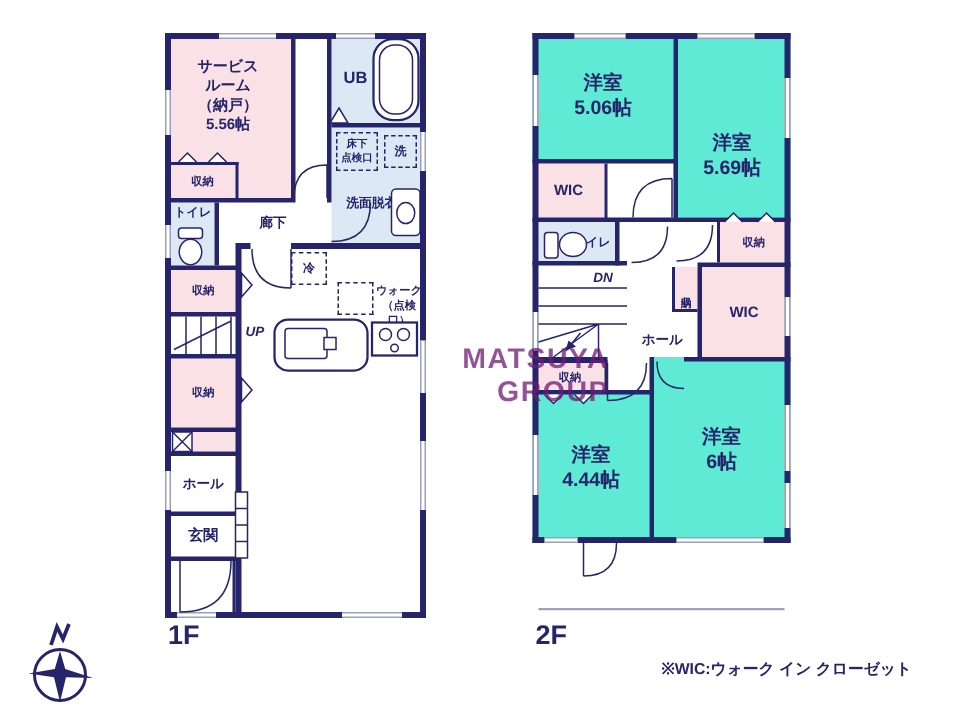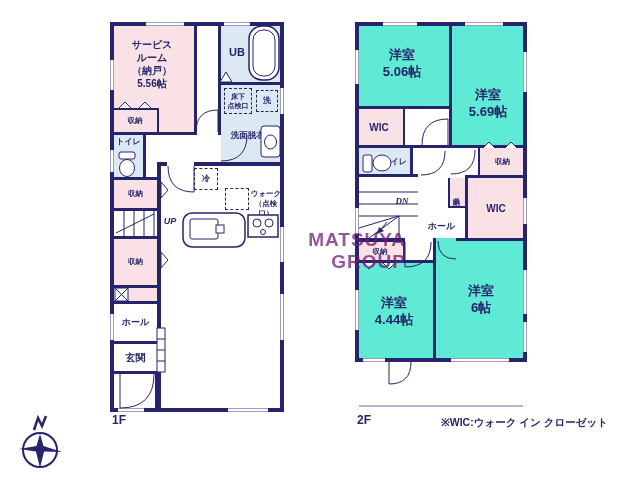--- a/index.html
+++ b/index.html
@@ -14,41 +14,42 @@
   .blue{background:#dce8f4;}
   .white{background:#fff;}
   .wall{position:absolute;background:#26246b;display:block;}
   .winh{position:absolute;height:4px;background:#fff;border-top:1px solid #9aa0c0;
         border-bottom:1px solid #9aa0c0;box-sizing:border-box;display:block;}
   .winv{position:absolute;width:4px;background:#fff;border-left:1px solid #9aa0c0;
         border-right:1px solid #9aa0c0;box-sizing:border-box;display:block;}
   .dashed{border:1px dashed #26246b;font-size:7px;}
   .ovl{position:absolute;left:0;top:0;pointer-events:none;}
   .vtext{writing-mode:vertical-rl;letter-spacing:1px;}
-  .floor-tag{position:absolute;font-weight:bold;font-size:12px;color:#26246b;}
-  .note{position:absolute;font-weight:bold;font-size:10.5px;color:#26246b;text-align:right;}
+  .floor-tag{position:absolute;font-weight:bold;font-size:18px;color:#26246b;}
+  .note{position:absolute;font-weight:bold;font-size:10.5px;color:#26246b;text-align:right;margin-top:23px;}
   .watermark{position:absolute;font-weight:bold;font-size:19px;letter-spacing:1px;
        color:#701a75;opacity:.75;z-index:30;text-align:right;}
 </style>
 </head>
 <body>
 
 <div id="app">
 
   <div class="plan" style="left:110px;top:22px;width:187px;height:390px;">
 
     <div class="room pink" style="left:0;top:0;width:84px;height:110px;padding-bottom:26px;font-size:10px;">サービス
 ルーム
 （納戸）
 5.56帖</div>
     <div class="room pink" style="left:3px;top:86px;width:46px;height:24px;border-top:2px solid #26246b;border-right:2px solid #26246b;font-size:7.5px;">収納</div>
     <div class="room white" style="left:87px;top:0;width:21px;height:113px;"></div>
     <div class="room blue" style="left:111px;top:0;width:63px;height:60px;justify-content:flex-start;padding-left:8px;font-size:11px;">UB</div>
     <div class="room blue" style="left:111px;top:63px;width:63px;height:77px;"></div>
     <div class="room blue" style="left:4px;top:113px;width:29px;height:42px;align-items:flex-start;padding-top:2px;font-size:8px;">トイレ</div>
+    <div class="room white" style="left:36px;top:113px;width:72px;height:27px;font-size:9px;">廊下</div>
     <div class="room pink" style="left:4px;top:158px;width:43px;height:28px;font-size:7.5px;">収納</div>
     <div class="room white" style="left:4px;top:189px;width:43px;height:25px;"></div>
     <div class="room pink" style="left:4px;top:217px;width:43px;height:46px;font-size:7.5px;">収納</div>
     <div class="room pink" style="left:18px;top:266px;width:29px;height:13px;"></div>
     <div class="room white" style="left:4px;top:282px;width:43px;height:37px;font-size:9px;">ホール</div>
     <div class="room white" style="left:4px;top:322px;width:43px;height:27px;font-size:10px;">玄関</div>
     <div class="room white" style="left:4px;top:352px;width:43px;height:34px;border-right:2px solid #26246b;"></div>
 
     <i class="wall" style="left:0;top:0;width:174px;height:4px;"></i>
     <i class="wall" style="left:0;top:0;width:4px;height:390px;"></i>
@@ -167,21 +168,21 @@
     <i class="winv" style="left:168px;top:30px;height:40px;"></i>
     <i class="winv" style="left:168px;top:176px;height:26px;"></i>
     <i class="winv" style="left:168px;top:248px;height:44px;"></i>
     <i class="winv" style="left:168px;top:300px;height:30px;"></i>
     <i class="winv" style="left:0;top:28px;height:34px;"></i>
     <i class="winv" style="left:0;top:186px;height:26px;"></i>
     <i class="winv" style="left:0;top:268px;height:40px;"></i>
     <i class="winh" style="left:8px;top:336px;width:22px;"></i>
     <i class="winh" style="left:96px;top:336px;width:58px;"></i>
 
-    <div class="lbl" style="left:36px;top:174px;width:22px;font-size:9px;font-style:italic;font-family:Liberation Serif, serif;">DN</div>
+    <div class="lbl" style="left:36px;top:158px;width:22px;font-size:9px;font-style:italic;">DN</div>
 
     <svg class="ovl" width="172" height="390" viewBox="0 0 172 390">
       <rect x="8" y="133" width="9" height="17" rx="2" fill="#fff" stroke="#26246b" stroke-width="1"></rect>
       <ellipse cx="27" cy="141" rx="9" ry="8" fill="#fff" stroke="#26246b" stroke-width="1"></ellipse>
       <path d="M4 170 H63 M4 182 H63 M4 194 H63 M44 194 V216 M44 194 L4 206 M44 194 L14 216" stroke="#26246b" stroke-width="1" fill="none"></path>
       <path d="M32 200 L22 212" stroke="#26246b" stroke-width="1" fill="none"></path>
       <path d="M22 212 l2 -7 l5 4 Z" fill="#26246b"></path>
       <path d="M93 97 Q67 97 67 123 M93 97 V123" fill="none" stroke="#26246b" stroke-width="1"></path>
       <path d="M96 152 Q120 152 120 128" fill="none" stroke="#26246b" stroke-width="1"></path>
       <path d="M66 153 Q90 153 90 129" fill="none" stroke="#26246b" stroke-width="1"></path>

